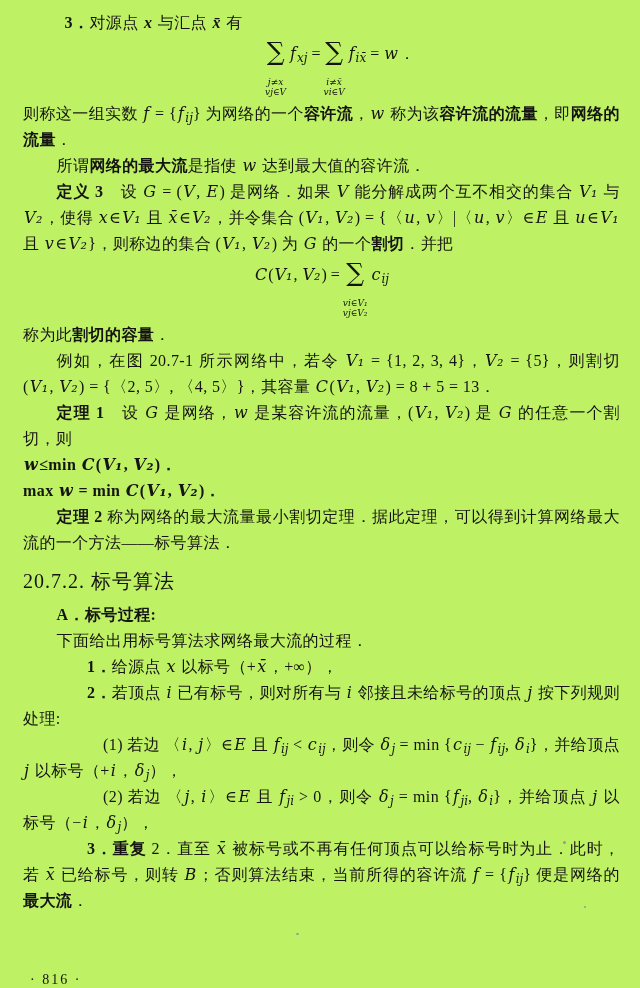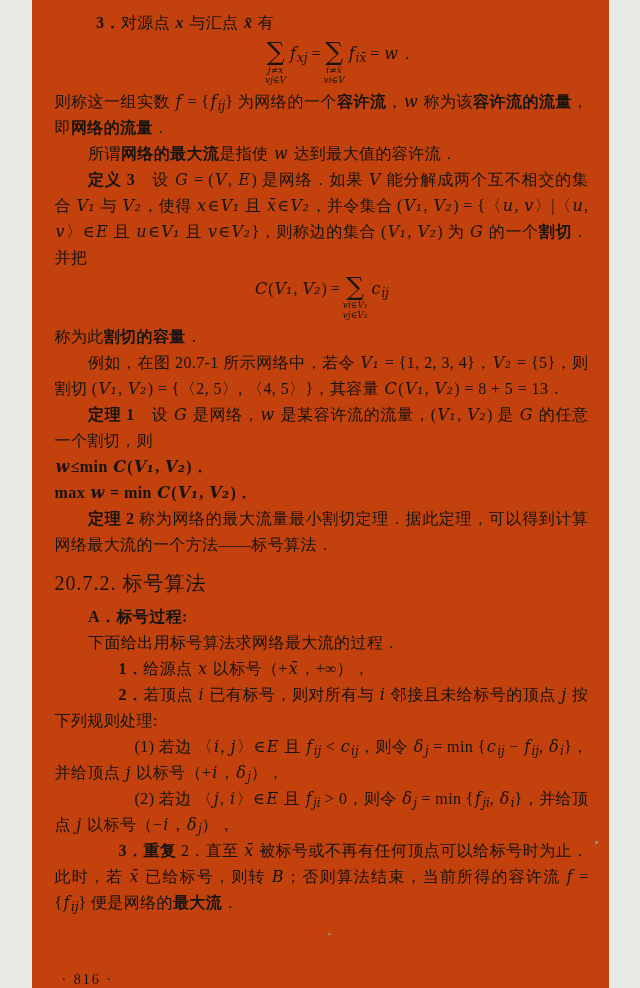--- a/index.html
+++ b/index.html
@@ -1,20 +1,20 @@
 <!DOCTYPE html>
 <html><head>
 <meta charset="utf-8">
 <style>
   html,body{margin:0;padding:0;background:#e8e8e4;}
   .page{
     position:relative;
-    width:577px;height:988px;
+    width:640px;height:988px;
     margin:0 auto;
-    background:#c2410c;
+    background:#bef264;
     color:#151412;
     font-family:"Liberation Serif","DejaVu Serif",serif;
     overflow:hidden;
   }
   .content{
     position:absolute;left:23px;right:20px;top:10px;
   }
   .content p{
     margin:0;
     font-size:16px;
@@ -35,21 +35,21 @@
     vertical-align:-3px;letter-spacing:0;
     font-family:"DejaVu Serif","Liberation Serif",serif;
   }
   .display{
     display:flex;justify-content:center;align-items:flex-start;
     font-size:16px;line-height:22px;margin:3px 0 4px 0;
   }
   .display.offset{padding-left:34px;}
   .sum{display:inline-flex;flex-direction:column;align-items:center;margin:0 3px;}
   .sum-sym{font-size:25px;line-height:26px;font-family:"DejaVu Serif",serif;}
-  .sum-under{display:flex;flex-direction:column;align-items:center;}
+  .sum-under{display:flex;flex-direction:column;align-items:center;margin-top:12px;}
   .sum-under span{
     font-size:9px;line-height:10px;font-style:italic;
     font-family:"DejaVu Serif",serif;white-space:nowrap;
   }
   .d-term{padding-top:4px;white-space:nowrap;}
   .centerline{text-align:center;text-indent:0 !important;font-weight:bold;}
   .section-heading{
     font-size:20px;line-height:24px;
     margin:13px 0 9px 0;
     letter-spacing:1px;

